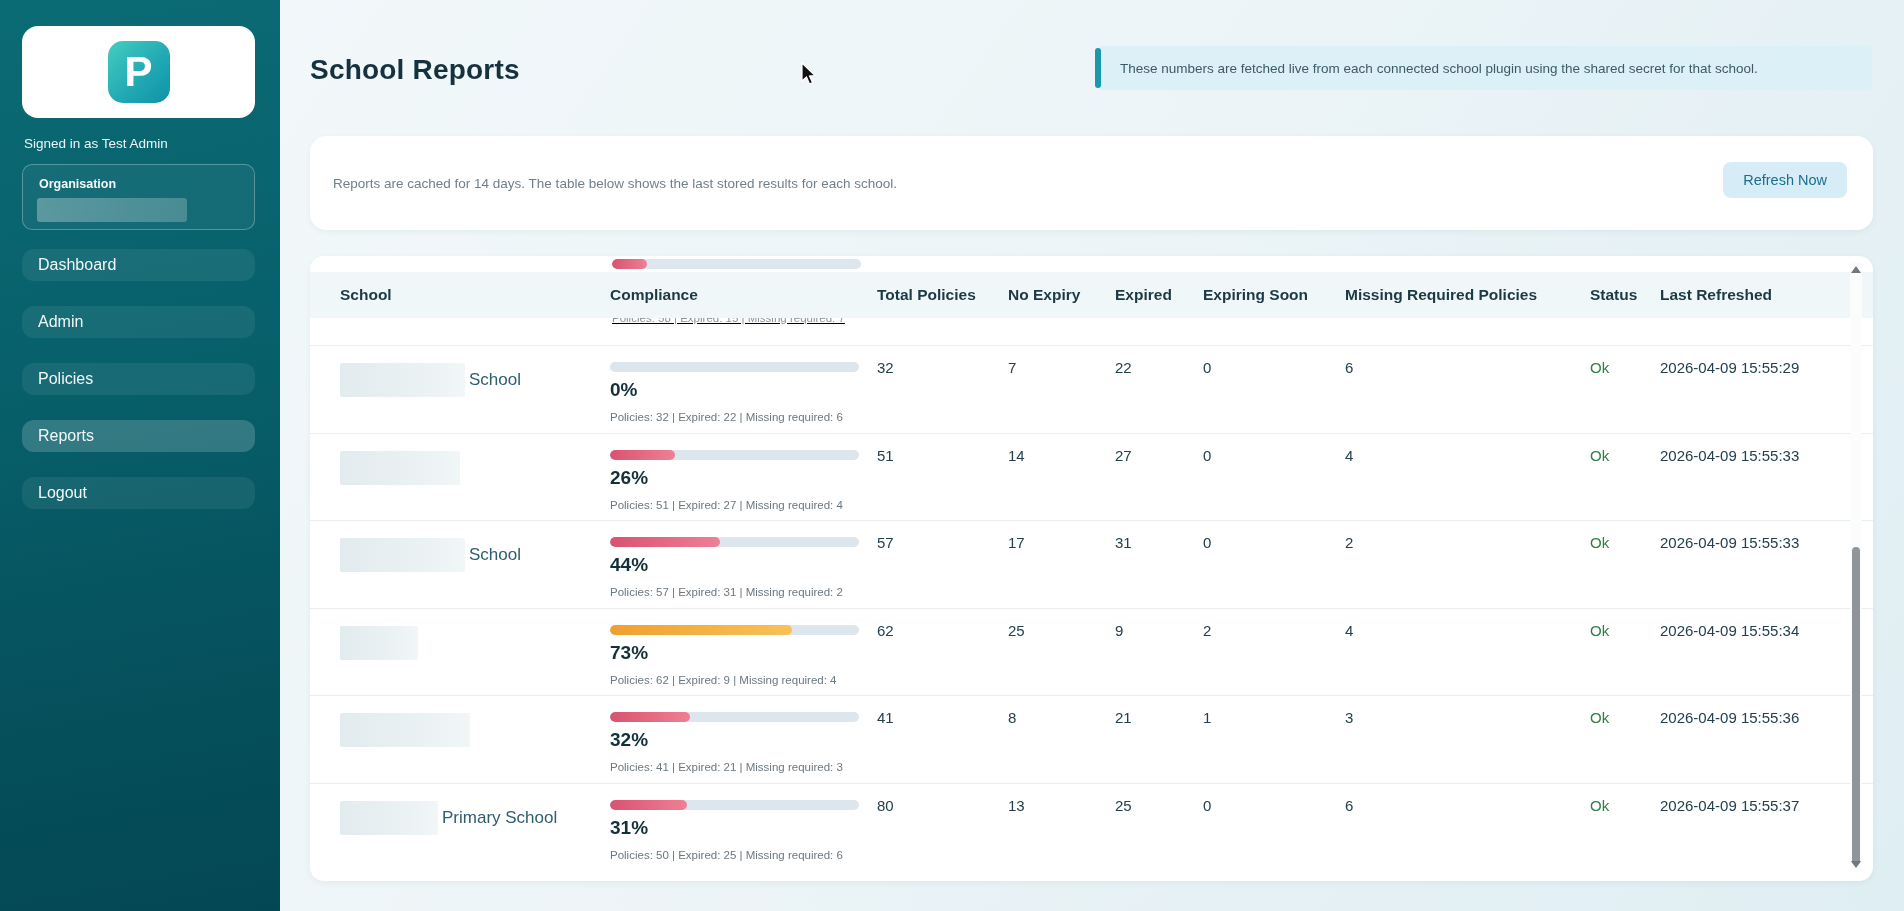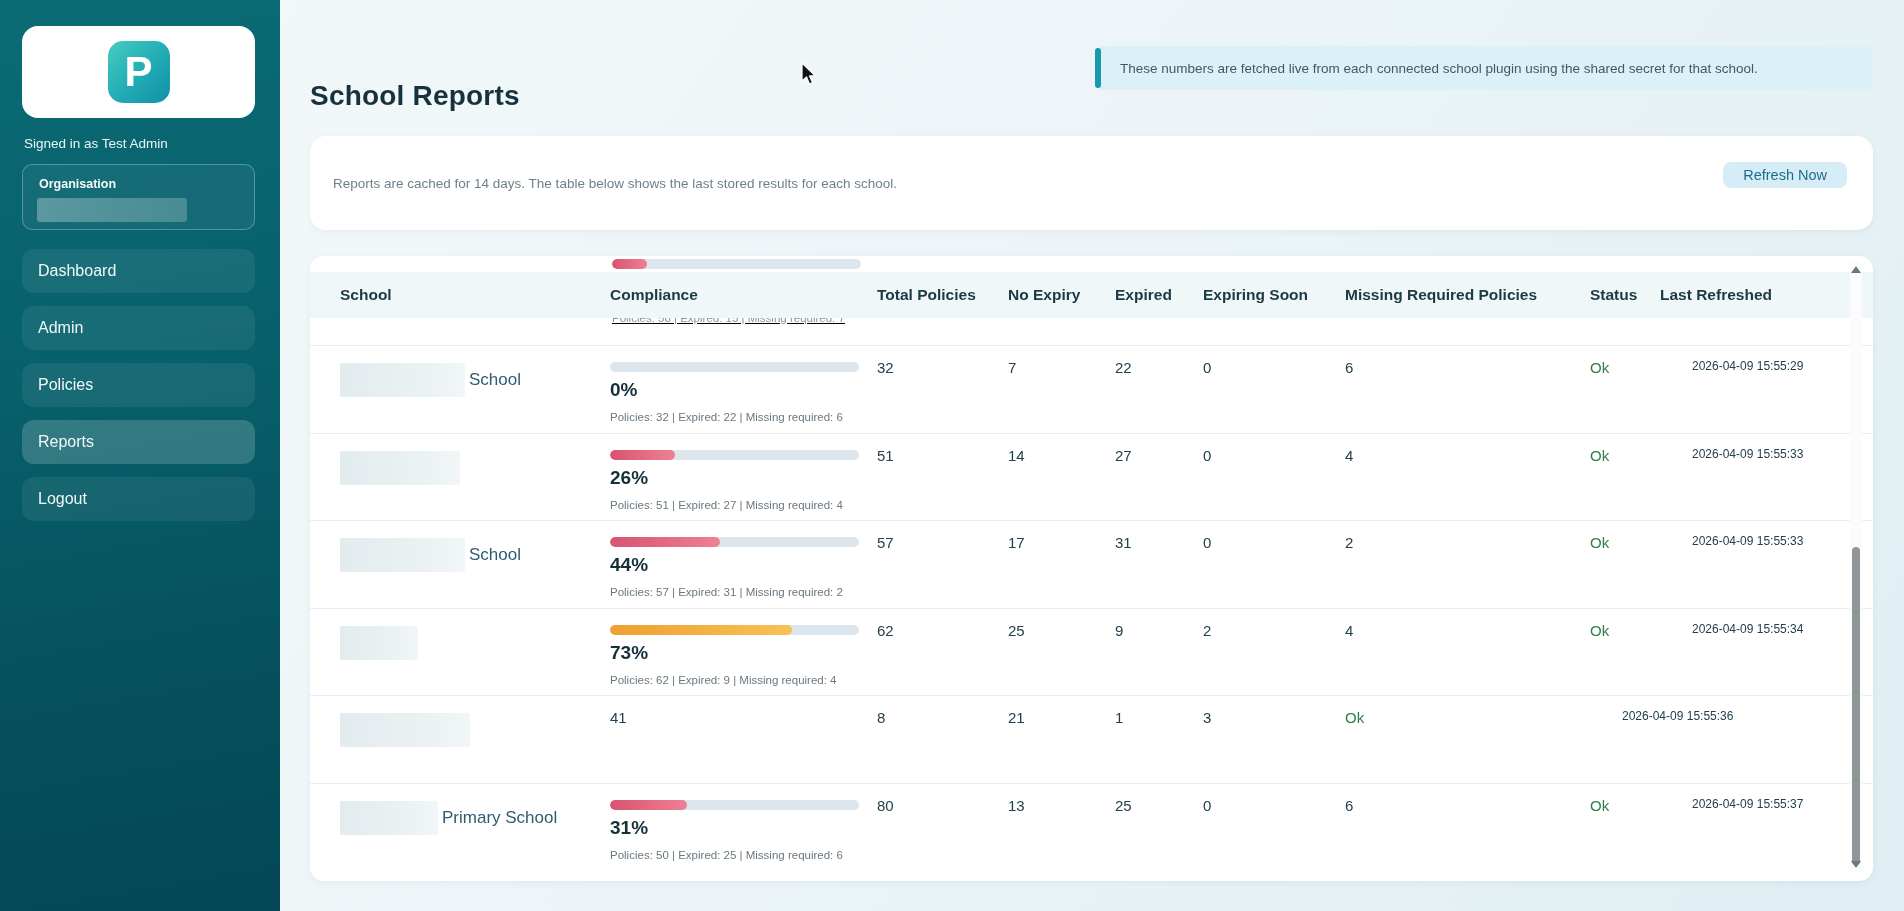--- a/index.html
+++ b/index.html
@@ -35,35 +35,35 @@
     border:1px solid rgba(255,255,255,0.28); border-radius:10px;
     background:rgba(255,255,255,0.05);
   }
   .org-label { position:absolute; left:16px; top:12px; color:#f2fafa; font-size:12.5px; font-weight:700; }
   .org-redacted {
     position:absolute; left:14px; top:33px; width:150px; height:24px;
     background:linear-gradient(90deg,rgba(255,255,255,0.30),rgba(255,255,255,0.22));
     border-radius:3px;
   }
   .nav-item {
-    position:absolute; left:22px; width:233px; height:44px;
+    position:absolute; left:22px; width:233px; height:32px;
     background:rgba(255,255,255,0.07); border-radius:12px;
     display:flex; align-items:center; padding-left:16px;
     color:#f2f8f8; font-size:16px; cursor:pointer;
   }
   .nav-item.active { background:rgba(255,255,255,0.18); }
 
   
   .main {
     position:absolute; left:280px; top:0; width:1624px; height:911px;
     background:linear-gradient(125deg,#f2f8fa 0%,#ecf4f7 45%,#dfeef3 100%);
   }
   .page-title {
     position:absolute; left:30px; top:54px;
-    font-size:28px; font-weight:700; color:#16323e; letter-spacing:0.2px;margin-top:26px;
+    font-size:28px; font-weight:700; color:#16323e; letter-spacing:0.2px;
   }
   .callout {
     position:absolute; left:818px; top:46px; width:774px; height:44px;
     background:#dcf0f8; border-radius:4px;
     display:flex; align-items:center; padding-left:22px;
     font-size:13.5px; color:#3d5a66;
   }
   .callout-accent {
     position:absolute; left:-3px; top:2px; width:6px; height:40px;
     background:#1a98ac; border-radius:4px;
@@ -71,21 +71,21 @@
 
   .cache-card {
     position:absolute; left:30px; top:136px; width:1563px; height:94px;
     background:#ffffff; border-radius:16px;
     box-shadow:0 2px 6px rgba(30,60,70,0.06);
   }
   .cache-text {
     position:absolute; left:23px; top:40px; font-size:13.5px; color:#70808a;
   }
   .refresh-btn {
-    position:absolute; right:26px; top:26px; height:26px; padding:0 20px;
+    position:absolute; right:26px; top:26px; height:36px; padding:0 20px;
     background:#d6edf7; color:#1b6e89; font-size:14.5px;
     border:none; border-radius:8px; cursor:pointer;
     display:flex; align-items:center;
     font-family:"Liberation Sans","DejaVu Sans",sans-serif;
   }
 
   
   .table-card {
     position:absolute; left:30px; top:256px; width:1563px; height:625px;
     background:#ffffff; border-radius:14px;
@@ -130,21 +130,21 @@
   .bar-track {
     width:249px; height:10px; background:#dde6ec; border-radius:6px;
     overflow:hidden; margin-top:3px;
   }
   .bar-fill { height:100%; border-radius:6px; width:0; }
   .fill-red { background:linear-gradient(90deg,#d85370 0%,#ee8095 100%); }
   .fill-orange { background:linear-gradient(90deg,#efa02f 0%,#f7c158 100%); }
   .pct { font-size:19px; font-weight:800; color:#14303a; margin-top:7px; }
   .caption { font-size:11.5px; color:#6a7880; margin-top:10px; white-space:nowrap; }
   .status-ok { font-size:15px; color:#2f7d46; }
-  .ts { font-size:12px; color:#24404d; white-space:nowrap;margin-left:32px; }
+  .ts { font-size:15px; color:#24404d; white-space:nowrap; }
 
   
   .sb-track {
     position:absolute; right:11px; top:6px; width:12px; height:610px;
     background:#fbfdfd; z-index:4;
   }
   .sb-up, .sb-down {
     position:absolute; left:1px; width:0; height:0; cursor:pointer;
     border-left:5px solid transparent; border-right:5px solid transparent;
   }
@@ -297,20 +297,27 @@
         <div class="cell num">4</div>
         <div class="cell status-ok">Ok</div>
         <div class="cell ts">2026-04-09 15:55:34</div>
       </div>
 
       <div class="trow grid-row">
         <div class="school-cell">
           <span class="redacted" style="width:130px"></span>
           <span class="school-suffix"></span>
         </div>
+        <div class="cell">
+          <div class="bar-track">
+            <div class="bar-fill fill-red" style="width: 32%;"></div>
+          </div>
+          <div class="pct">32%</div>
+          <div class="caption">Policies: 41 | Expired: 21 | Missing required: 3</div>
+        </div>
         <div class="cell num">41</div>
         <div class="cell num">8</div>
         <div class="cell num">21</div>
         <div class="cell num">1</div>
         <div class="cell num">3</div>
         <div class="cell status-ok">Ok</div>
         <div class="cell ts">2026-04-09 15:55:36</div>
       </div>
 
       <div class="trow grid-row">

